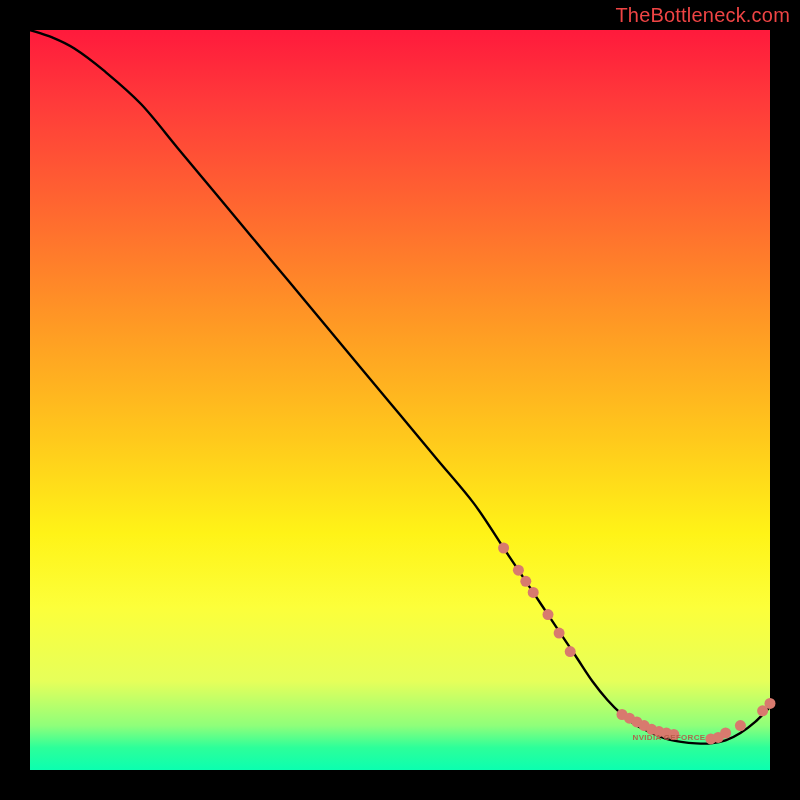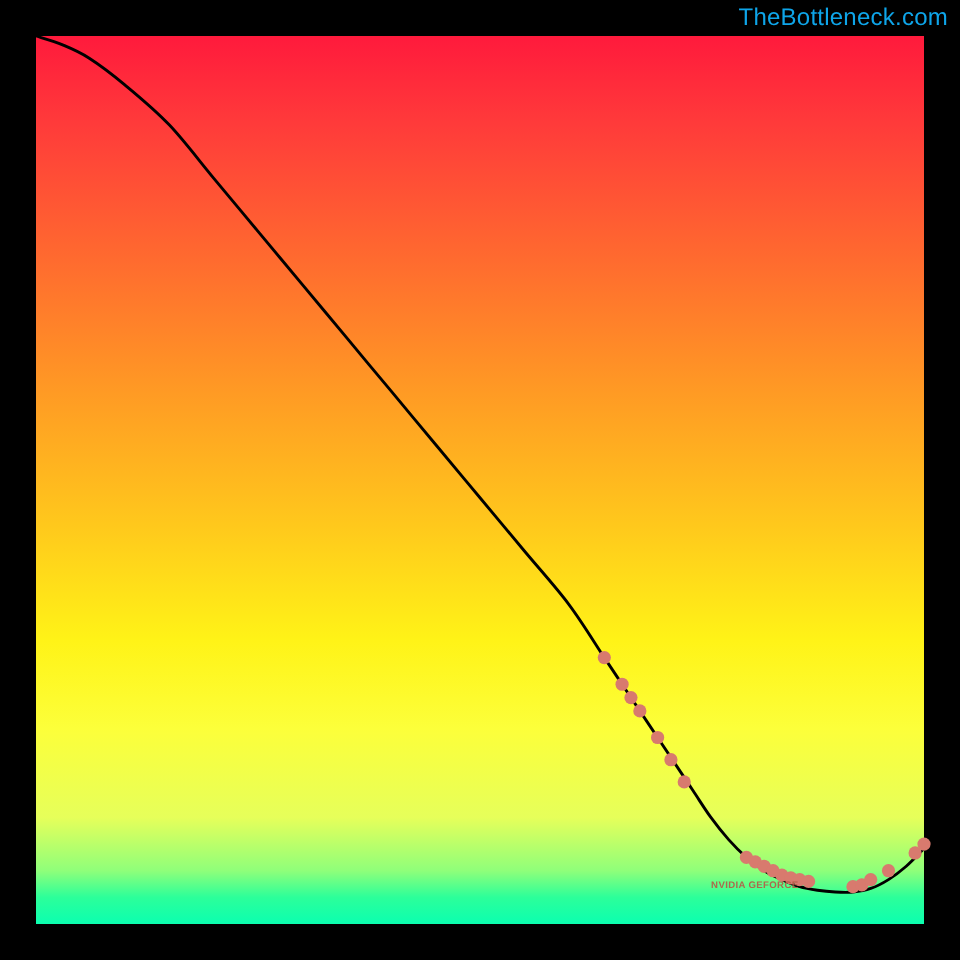--- a/index.html
+++ b/index.html
@@ -7,21 +7,21 @@
   .stage {
     position: relative;
     width: 800px;
     height: 800px;
     background: #000;
   }
   .watermark {
     position: absolute;
     top: 4px;
     right: 10px;
-    color: #0ea5e9;
+    color: #ef4444;
     font-family: Arial, Helvetica, sans-serif;
     font-size: 20px;
     font-weight: 500;
     letter-spacing: 0.2px;
     z-index: 10;
   }
   .plot-area {
     position: absolute;
     left: 30px;
     top: 30px;
@@ -100,16 +100,16 @@
           <circle cx="643.8" cy="704.48" r="5.5" class="dot"></circle>
           <circle cx="680.8000000000001" cy="708.92" r="5.5" class="dot"></circle>
           <circle cx="688.2" cy="707.44" r="5.5" class="dot"></circle>
           <circle cx="695.5999999999999" cy="703" r="5.5" class="dot"></circle>
           <circle cx="710.4" cy="695.6" r="5.5" class="dot"></circle>
           <circle cx="732.6" cy="680.8" r="5.5" class="dot"></circle>
           <circle cx="740" cy="673.4" r="5.5" class="dot"></circle>
         </g>
     </svg>
     <div id="annotations-layer">
-        <div class="bottom-label" style="left: 599px; top: 702.7px;">NVIDIA GEFORCE</div>
+        <div class="bottom-label" style="left: 639px; top: 702.7px;">NVIDIA GEFORCE</div>
       </div>
   </div>
 </div>
 
 </body></html>

